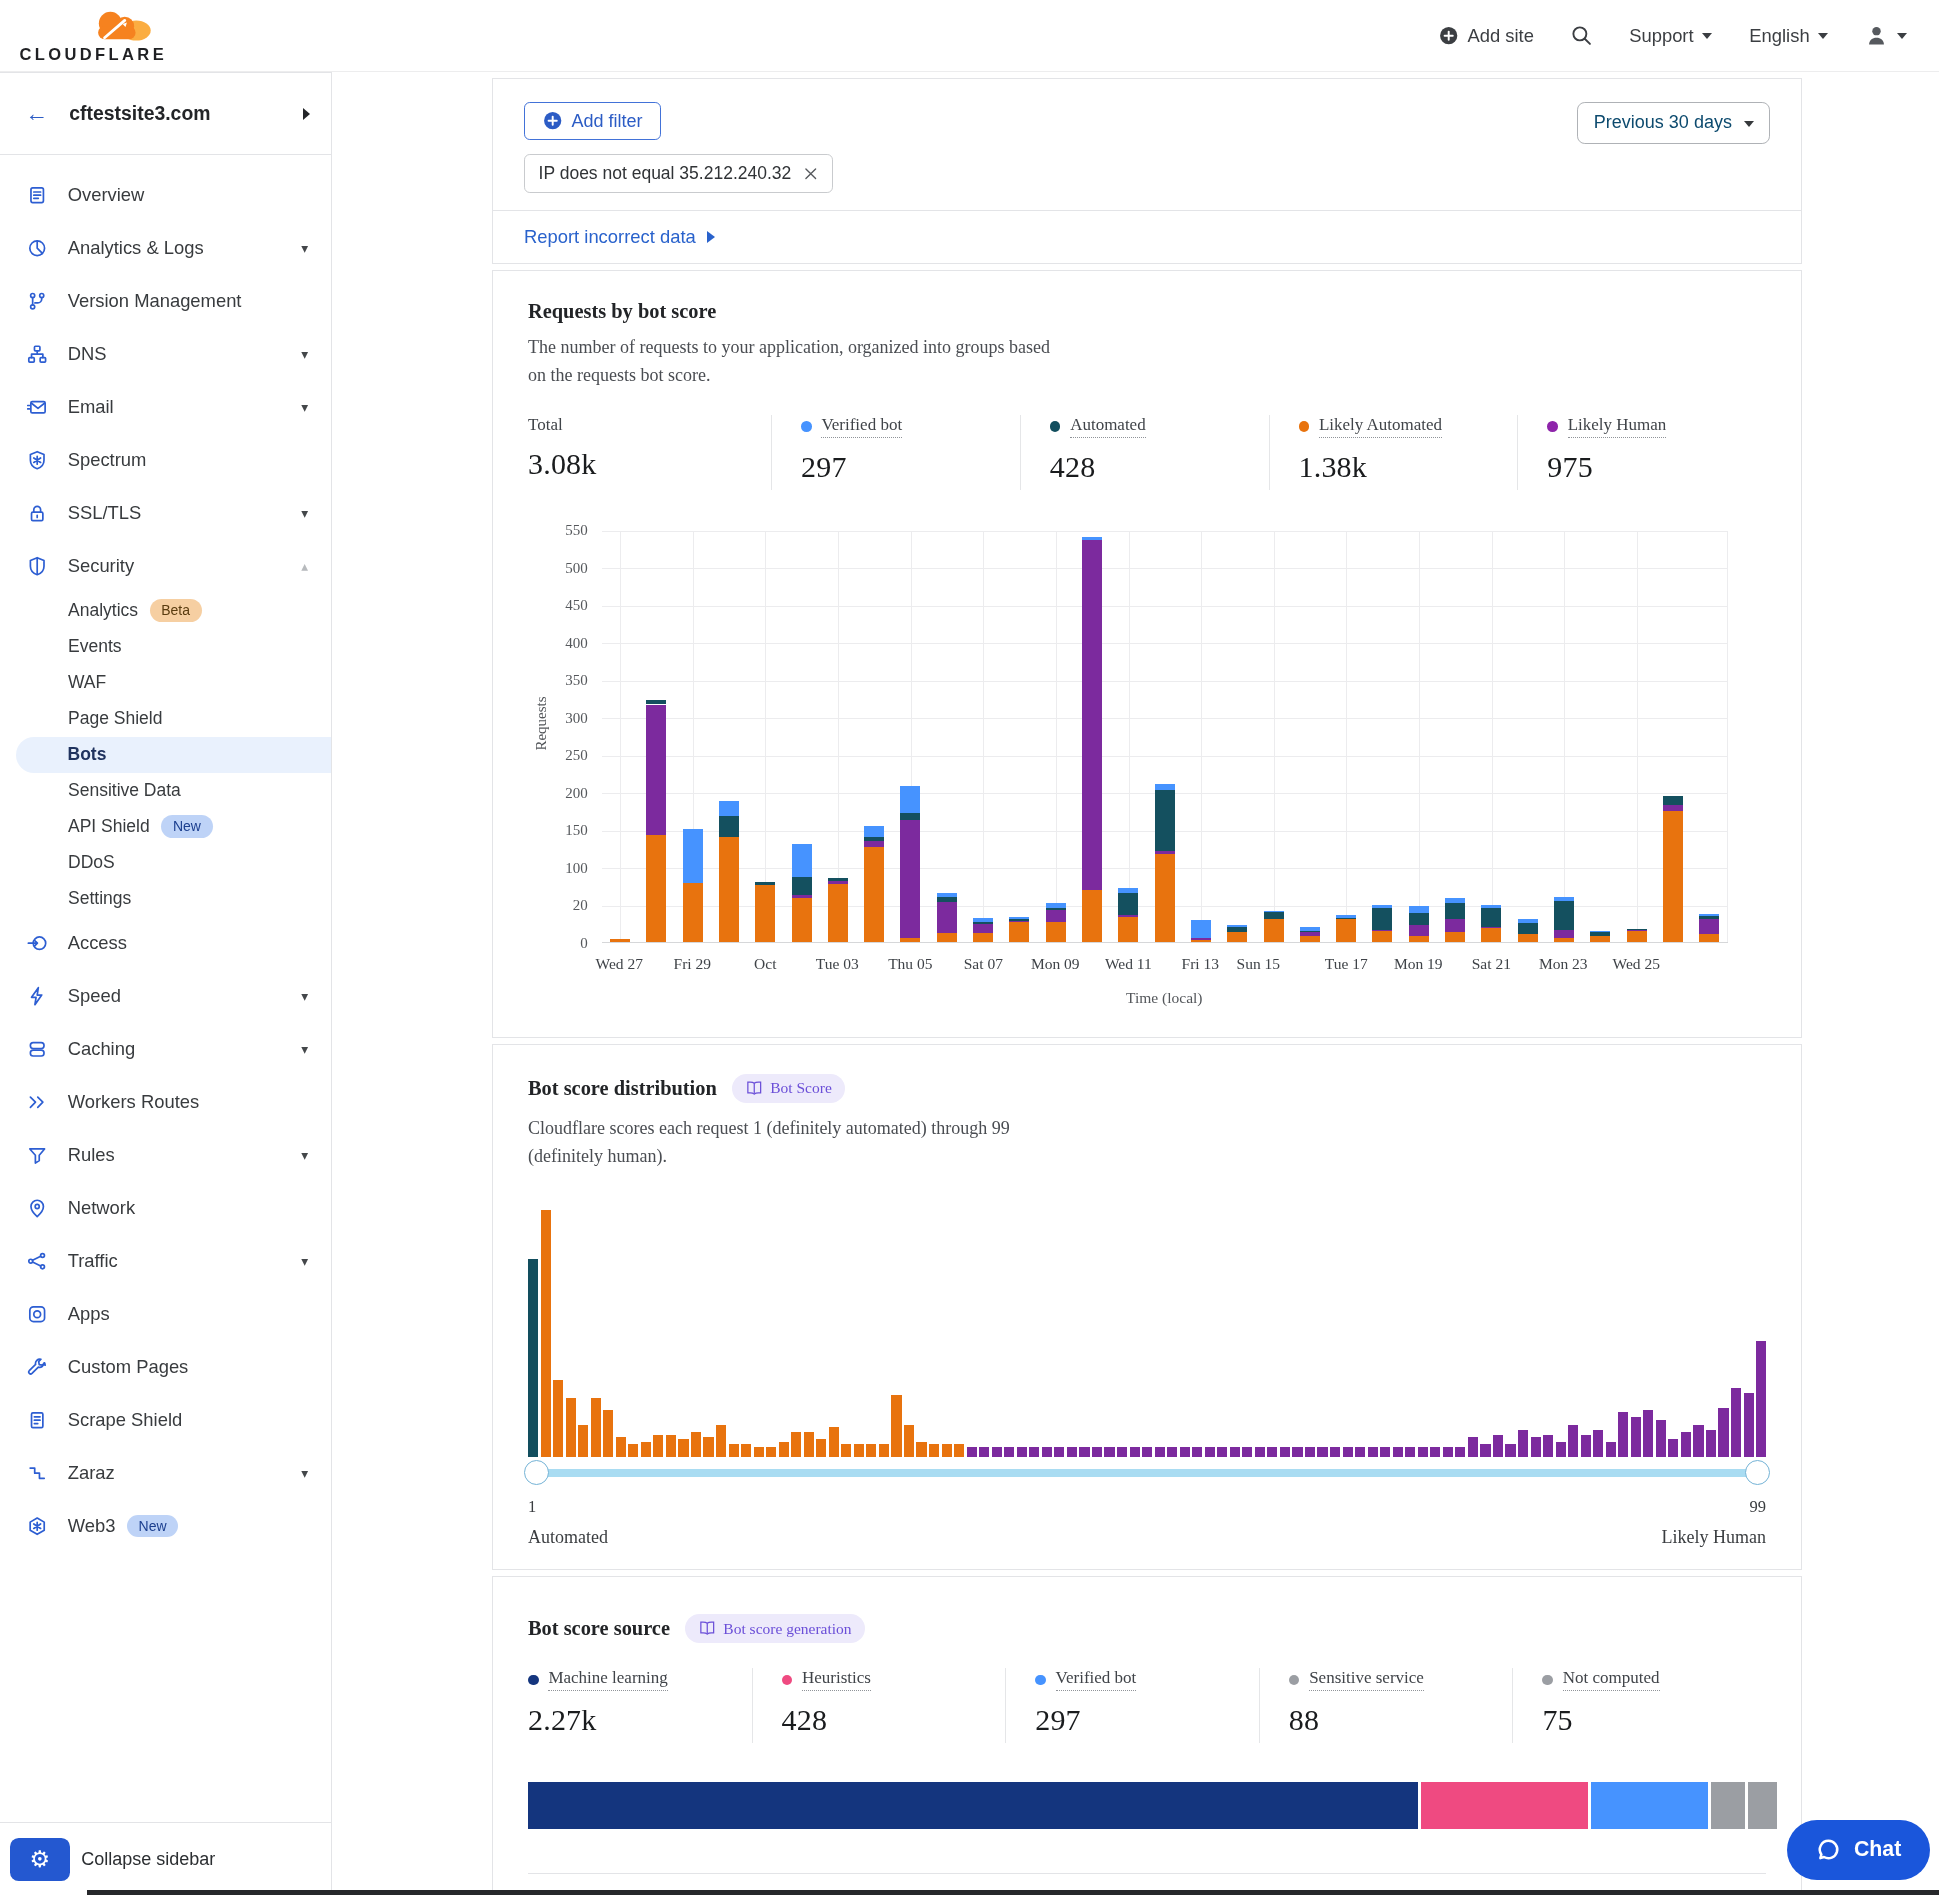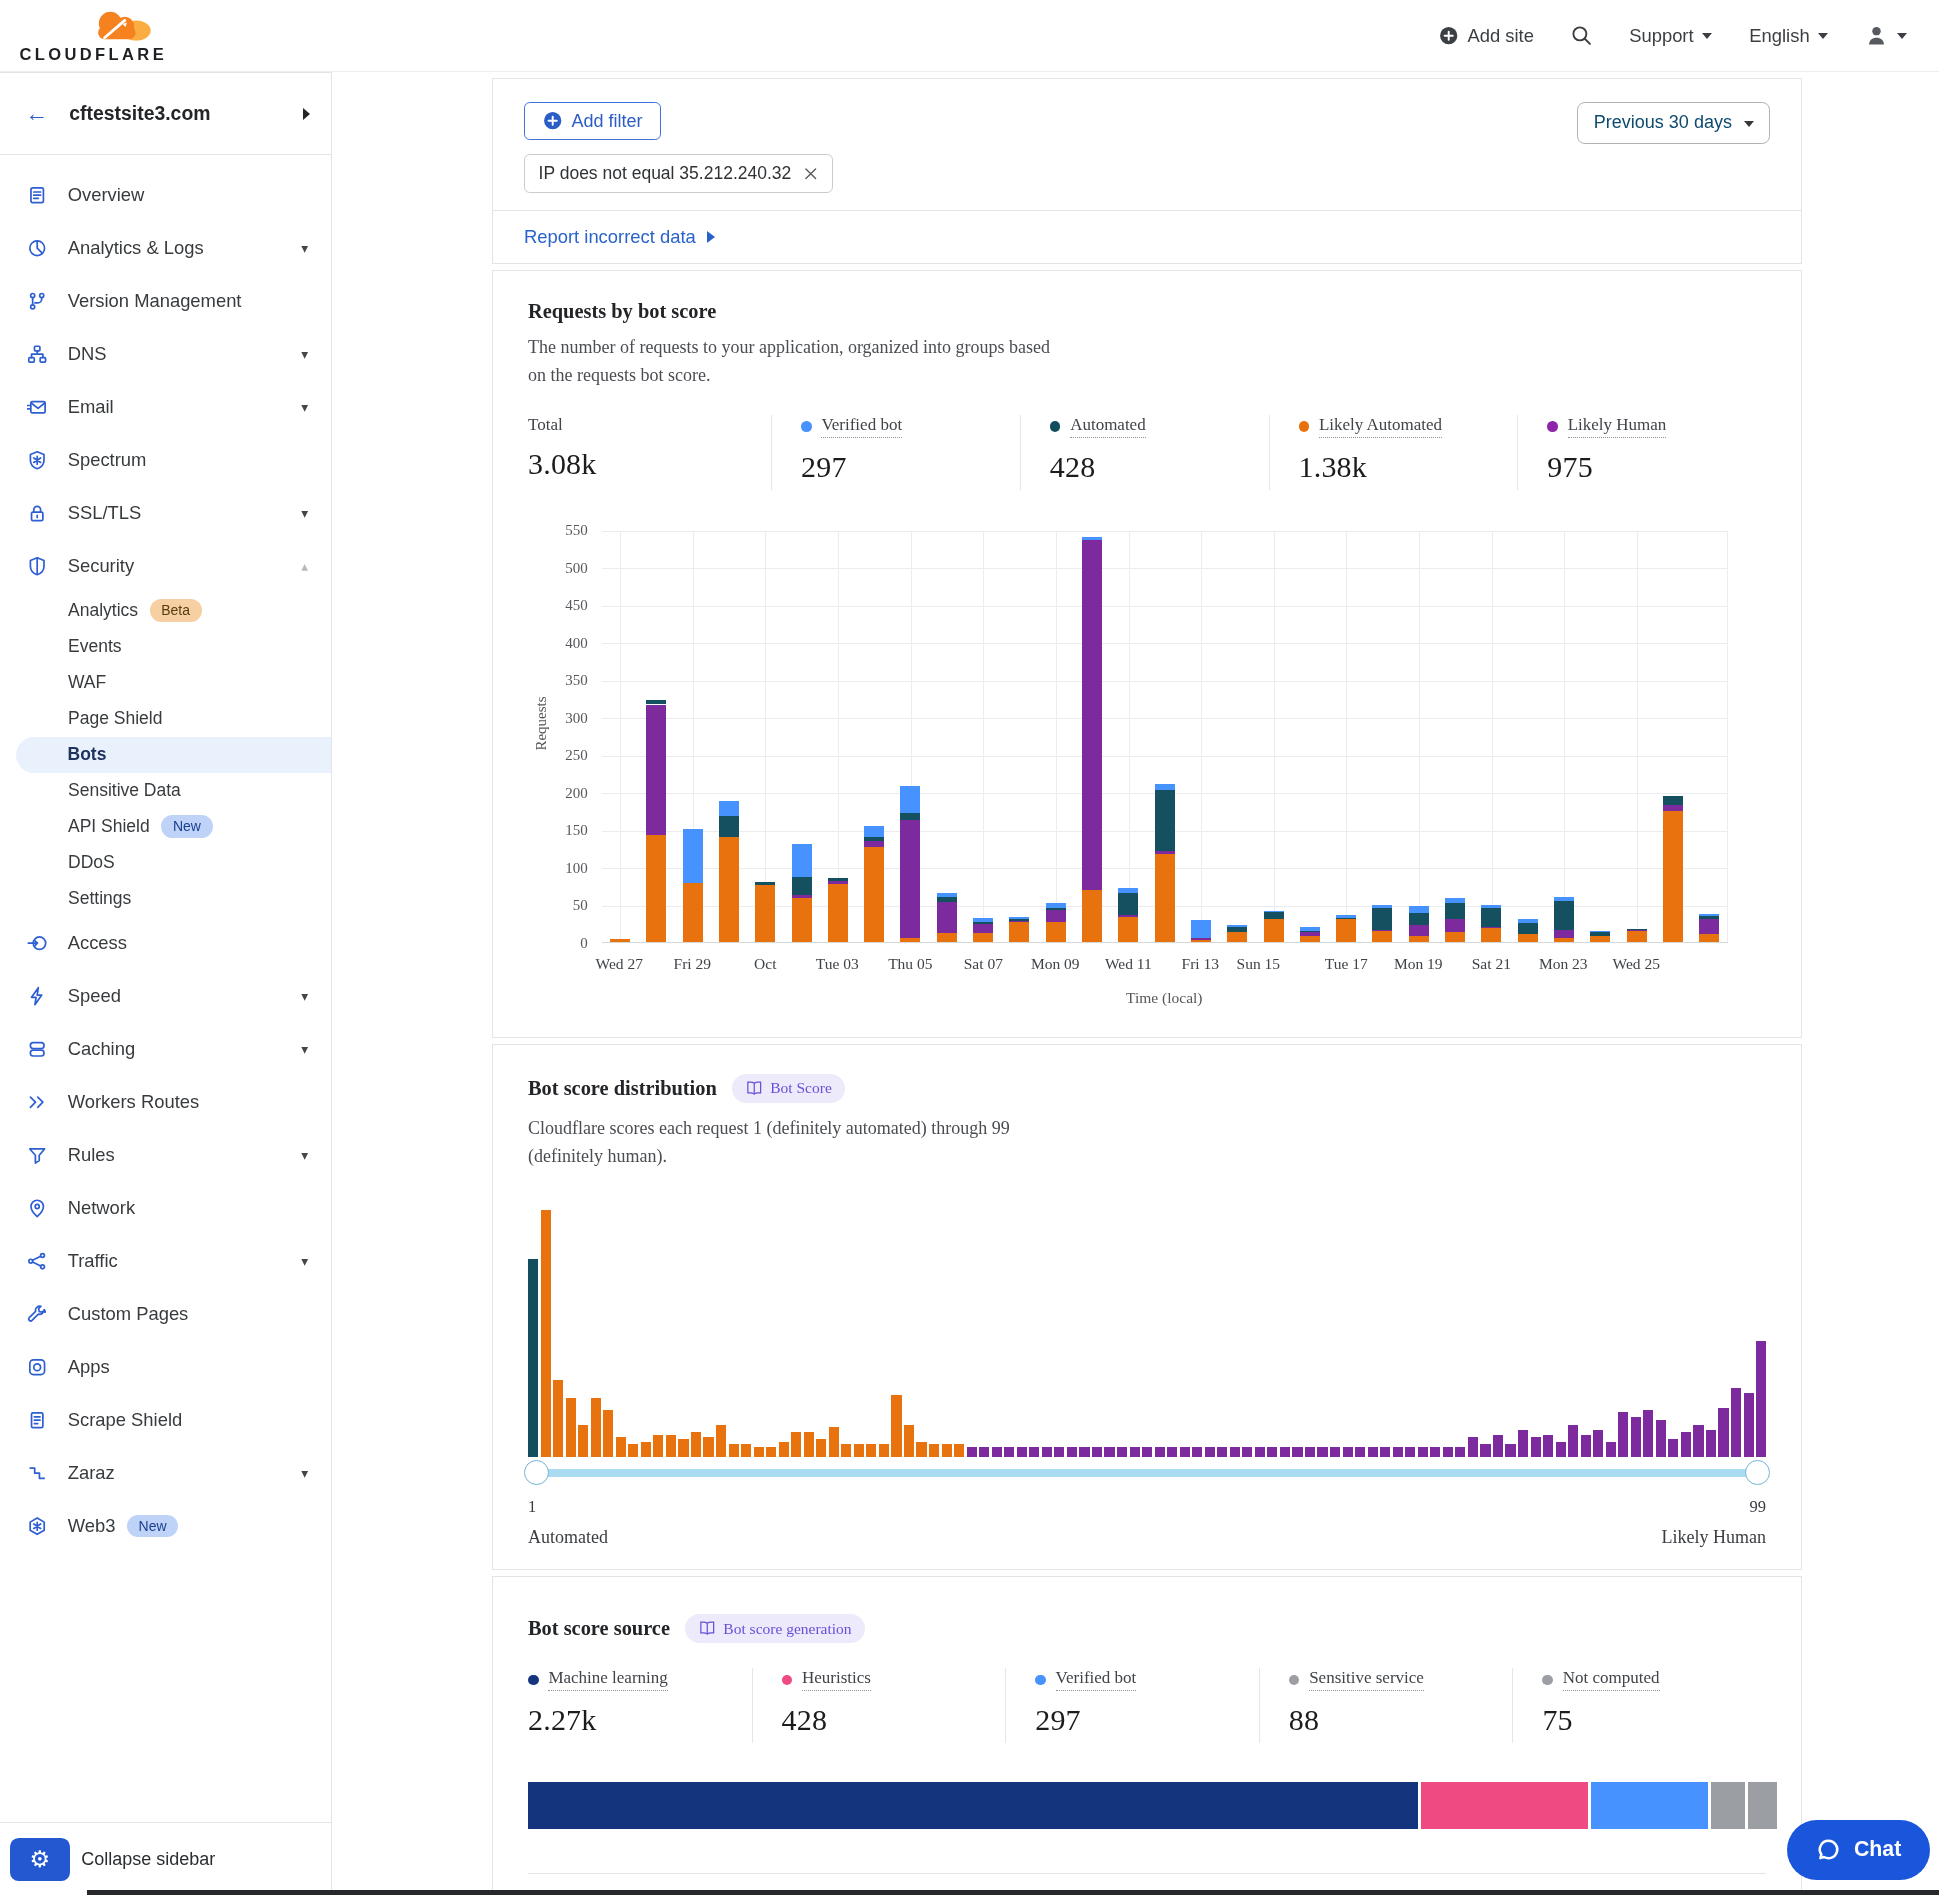--- a/index.html
+++ b/index.html
@@ -318,33 +318,33 @@
             <circle cx="13.7" cy="14" r="1.7" fill="none" stroke="#2d5ed2" stroke-width="1.5" stroke-linecap="round" stroke-linejoin="round"></circle>
             <path d="M4.9 8.2 12.1 4.7M4.9 9.8l7.2 3.5" fill="none" stroke="#2d5ed2" stroke-width="1.5" stroke-linecap="round" stroke-linejoin="round"></path>
           </svg>
         </span>
         <span>Traffic</span>
         <span class="chev">▾</span>
       </div>
       <div class="nav-item">
         <span class="nicon">
           <svg viewBox="0 0 18 18">
-            <path d="M15 5.3a3.8 3.8 0 0 1-5 3.6l-5.6 5.6a1.7 1.7 0 0 1-2.4-2.4L7.6 6.5A3.8 3.8 0 0 1 12.3 2l-2 2 .5 2.7 2.7.5 2-2c.3.6.5 1.3.5 2.1Z" fill="none" stroke="#2d5ed2" stroke-width="1.5" stroke-linecap="round" stroke-linejoin="round"></path>
-          </svg>
-        </span>
-        <span>Custom Pages</span>
-      </div>
-      <div class="nav-item">
-        <span class="nicon">
-          <svg viewBox="0 0 18 18">
             <rect x="2.5" y="2.5" width="13" height="13" rx="3.2" fill="none" stroke="#2d5ed2" stroke-width="1.5" stroke-linecap="round" stroke-linejoin="round"></rect>
             <circle cx="9" cy="9" r="3" fill="none" stroke="#2d5ed2" stroke-width="1.5" stroke-linecap="round" stroke-linejoin="round"></circle>
           </svg>
         </span>
         <span>Apps</span>
+      </div>
+      <div class="nav-item">
+        <span class="nicon">
+          <svg viewBox="0 0 18 18">
+            <path d="M15 5.3a3.8 3.8 0 0 1-5 3.6l-5.6 5.6a1.7 1.7 0 0 1-2.4-2.4L7.6 6.5A3.8 3.8 0 0 1 12.3 2l-2 2 .5 2.7 2.7.5 2-2c.3.6.5 1.3.5 2.1Z" fill="none" stroke="#2d5ed2" stroke-width="1.5" stroke-linecap="round" stroke-linejoin="round"></path>
+          </svg>
+        </span>
+        <span>Custom Pages</span>
       </div>
       <div class="nav-item">
         <span class="nicon">
           <svg viewBox="0 0 18 18">
             <rect x="4" y="2.5" width="10" height="13" rx="1.2" fill="none" stroke="#2d5ed2" stroke-width="1.5" stroke-linecap="round" stroke-linejoin="round"></rect>
             <path d="M6.5 6h5M6.5 9h5M6.5 12h3" fill="none" stroke="#2d5ed2" stroke-width="1.5" stroke-linecap="round" stroke-linejoin="round"></path>
           </svg>
         </span>
         <span>Scrape Shield</span>
       </div>
@@ -560,21 +560,21 @@
           <div class="bar-seg" style="left: 1025px; width: 20.4px; height: 0.7px; bottom: 12px; background: rgb(20, 80, 95); position: absolute;"></div>
           <div class="bar-seg" style="left: 1061px; width: 20.4px; height: 131px; bottom: 0px; background: rgb(232, 115, 14); position: absolute;"></div>
           <div class="bar-seg" style="left: 1061px; width: 20.4px; height: 6px; bottom: 131px; background: rgb(124, 42, 158); position: absolute;"></div>
           <div class="bar-seg" style="left: 1061px; width: 20.4px; height: 9px; bottom: 137px; background: rgb(20, 80, 95); position: absolute;"></div>
           <div class="bar-seg" style="left: 1097px; width: 20.4px; height: 7.5px; bottom: 0px; background: rgb(232, 115, 14); position: absolute;"></div>
           <div class="bar-seg" style="left: 1097px; width: 20.4px; height: 15px; bottom: 7.5px; background: rgb(124, 42, 158); position: absolute;"></div>
           <div class="bar-seg" style="left: 1097px; width: 20.4px; height: 3.7px; bottom: 22.5px; background: rgb(20, 80, 95); position: absolute;"></div>
           <div class="bar-seg" style="left: 1097px; width: 20.4px; height: 1.5px; bottom: 26px; background: rgb(70, 147, 255); position: absolute;"></div>
         </div>
     <div class="ytick" style="top: 404px;">0</div>
-        <div class="ytick" style="top: 366px;">50</div>
+        <div class="ytick" style="top: 366px;">20</div>
         <div class="ytick" style="top: 329px;">100</div>
         <div class="ytick" style="top: 291px;">150</div>
         <div class="ytick" style="top: 254px;">200</div>
         <div class="ytick" style="top: 216px;">250</div>
         <div class="ytick" style="top: 179px;">300</div>
         <div class="ytick" style="top: 141px;">350</div>
         <div class="ytick" style="top: 104px;">400</div>
         <div class="ytick" style="top: 66px;">450</div>
         <div class="ytick" style="top: 29px;">500</div>
         <div class="ytick" style="top: -8.7px;">550</div>

